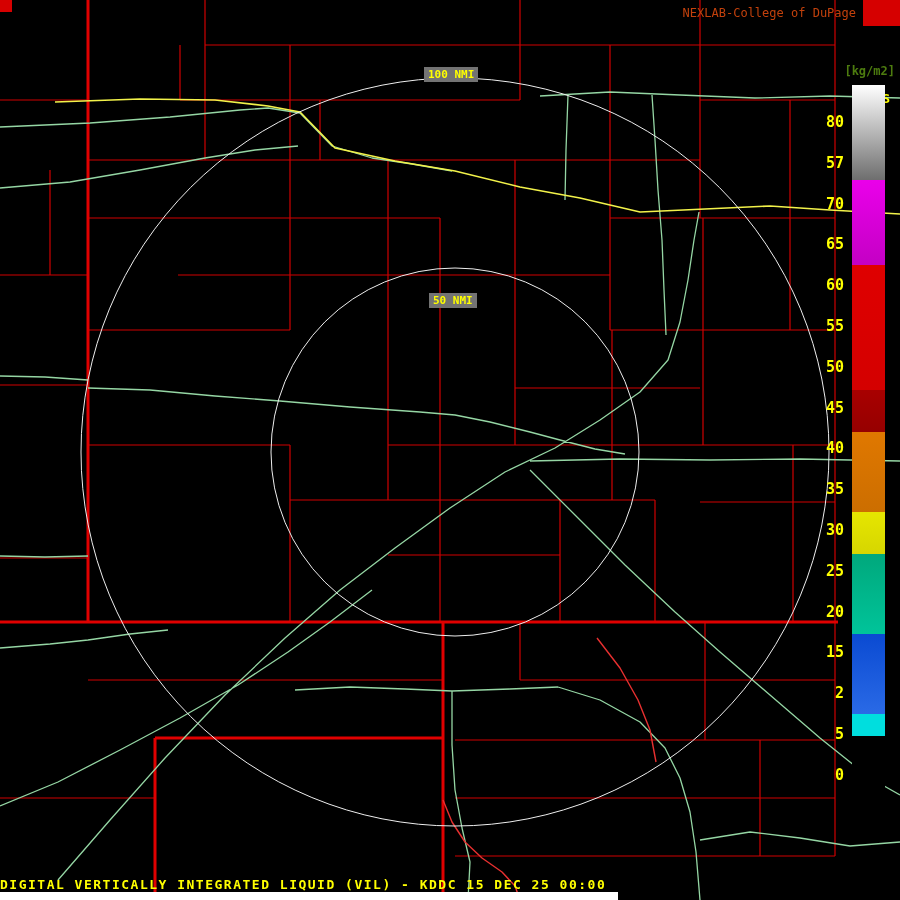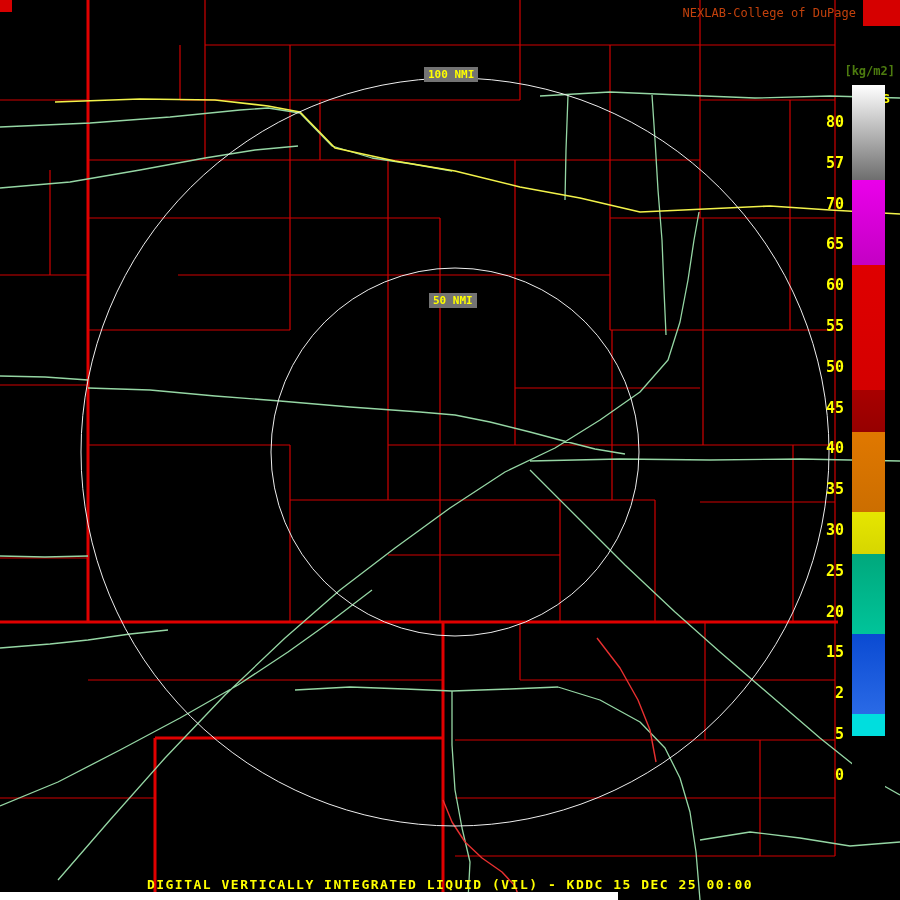--- a/index.html
+++ b/index.html
@@ -11,21 +11,21 @@
   .header-source{position:absolute;top:6px;right:44px;color:#c2410c;font-size:12px;font-weight:normal;letter-spacing:0px;white-space:nowrap;}
   .cb-title{position:absolute;top:48px;right:10px;color:#ffff00;font-size:13px;font-weight:bold;margin-top:43px;}
   .cb-units{position:absolute;top:64px;right:5px;color:#4d7c0f;font-size:12px;font-weight:bold;}
   .cb-bar{position:absolute;top:85px;right:15px;width:33px;height:710px;background:#000;}
   .cb-bar > div{width:100%;}
   .cb-ticks{position:absolute;top:85px;right:56px;width:30px;height:710px;}
   .cb-tick{position:absolute;right:0;width:30px;text-align:right;color:#ffff00;font-size:15px;font-weight:bold;line-height:14px;}
   .ring-label{position:absolute;color:#ffff00;font-size:11px;font-weight:bold;background:#737373;padding:1px 4px;white-space:nowrap;}
   .ring-label.outer{left:424px;top:67px;}
   .ring-label.inner{left:429px;top:257px;margin-top:36px;}
-  .footer-text{position:absolute;left:0;top:877px;width:900px;text-align:center;color:#ffff00;font-size:13px;font-weight:bold;letter-spacing:1.5px;white-space:nowrap;}
+  .footer-text{position:absolute;left:0;top:877px;width:900px;text-align:left;color:#ffff00;font-size:13px;font-weight:bold;letter-spacing:1.5px;white-space:nowrap;}
   .footer-white-bar{position:absolute;left:0;top:892px;width:618px;height:8px;background:#ffffff;}
 </style>
 </head>
 <body>
 
 <div class="stage">
 
   <svg class="map-svg" width="900" height="900" viewBox="0 0 900 900">
 
     <g>

